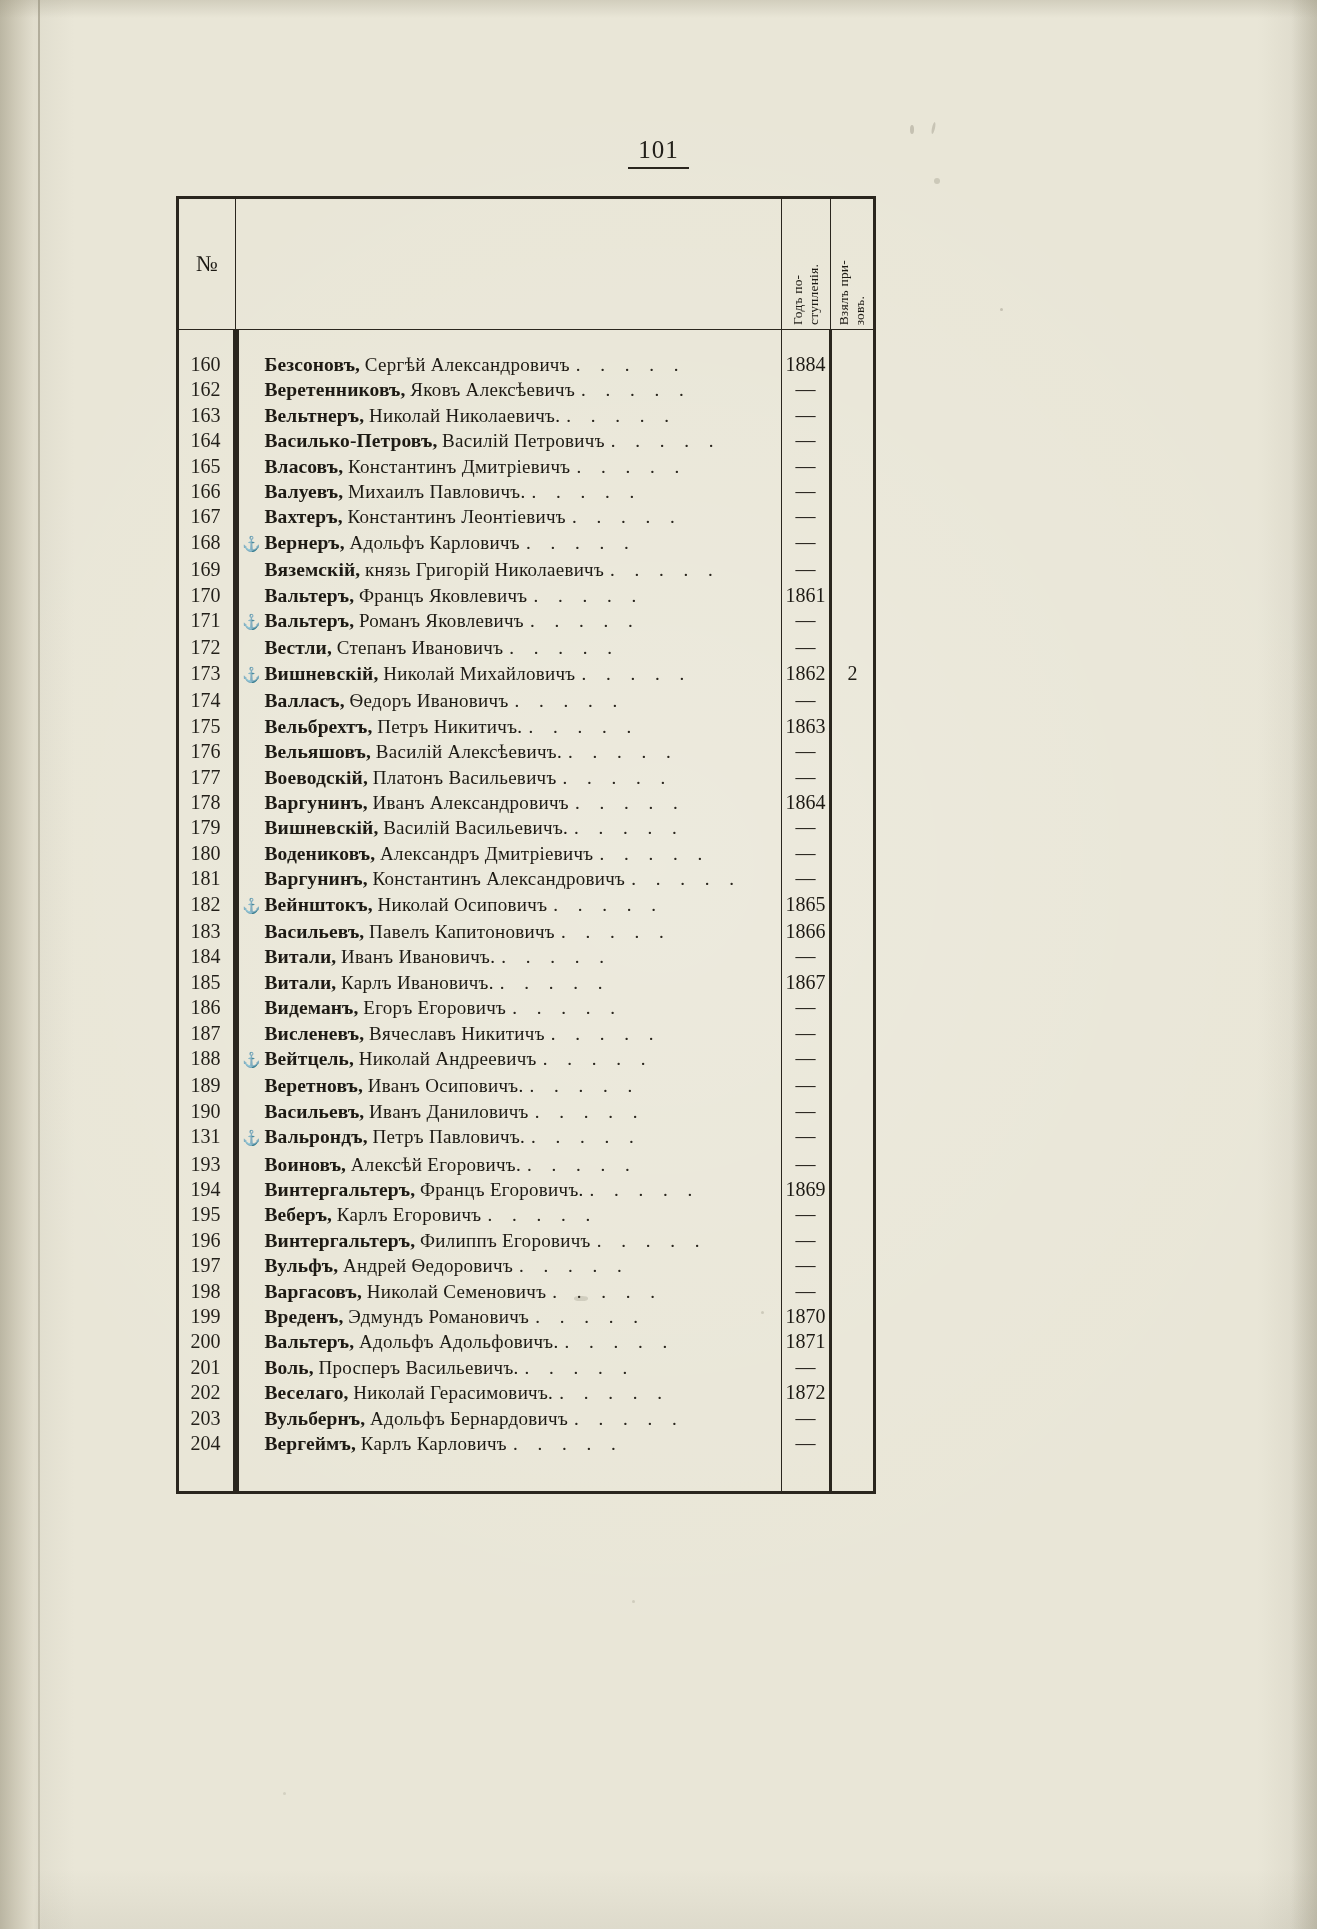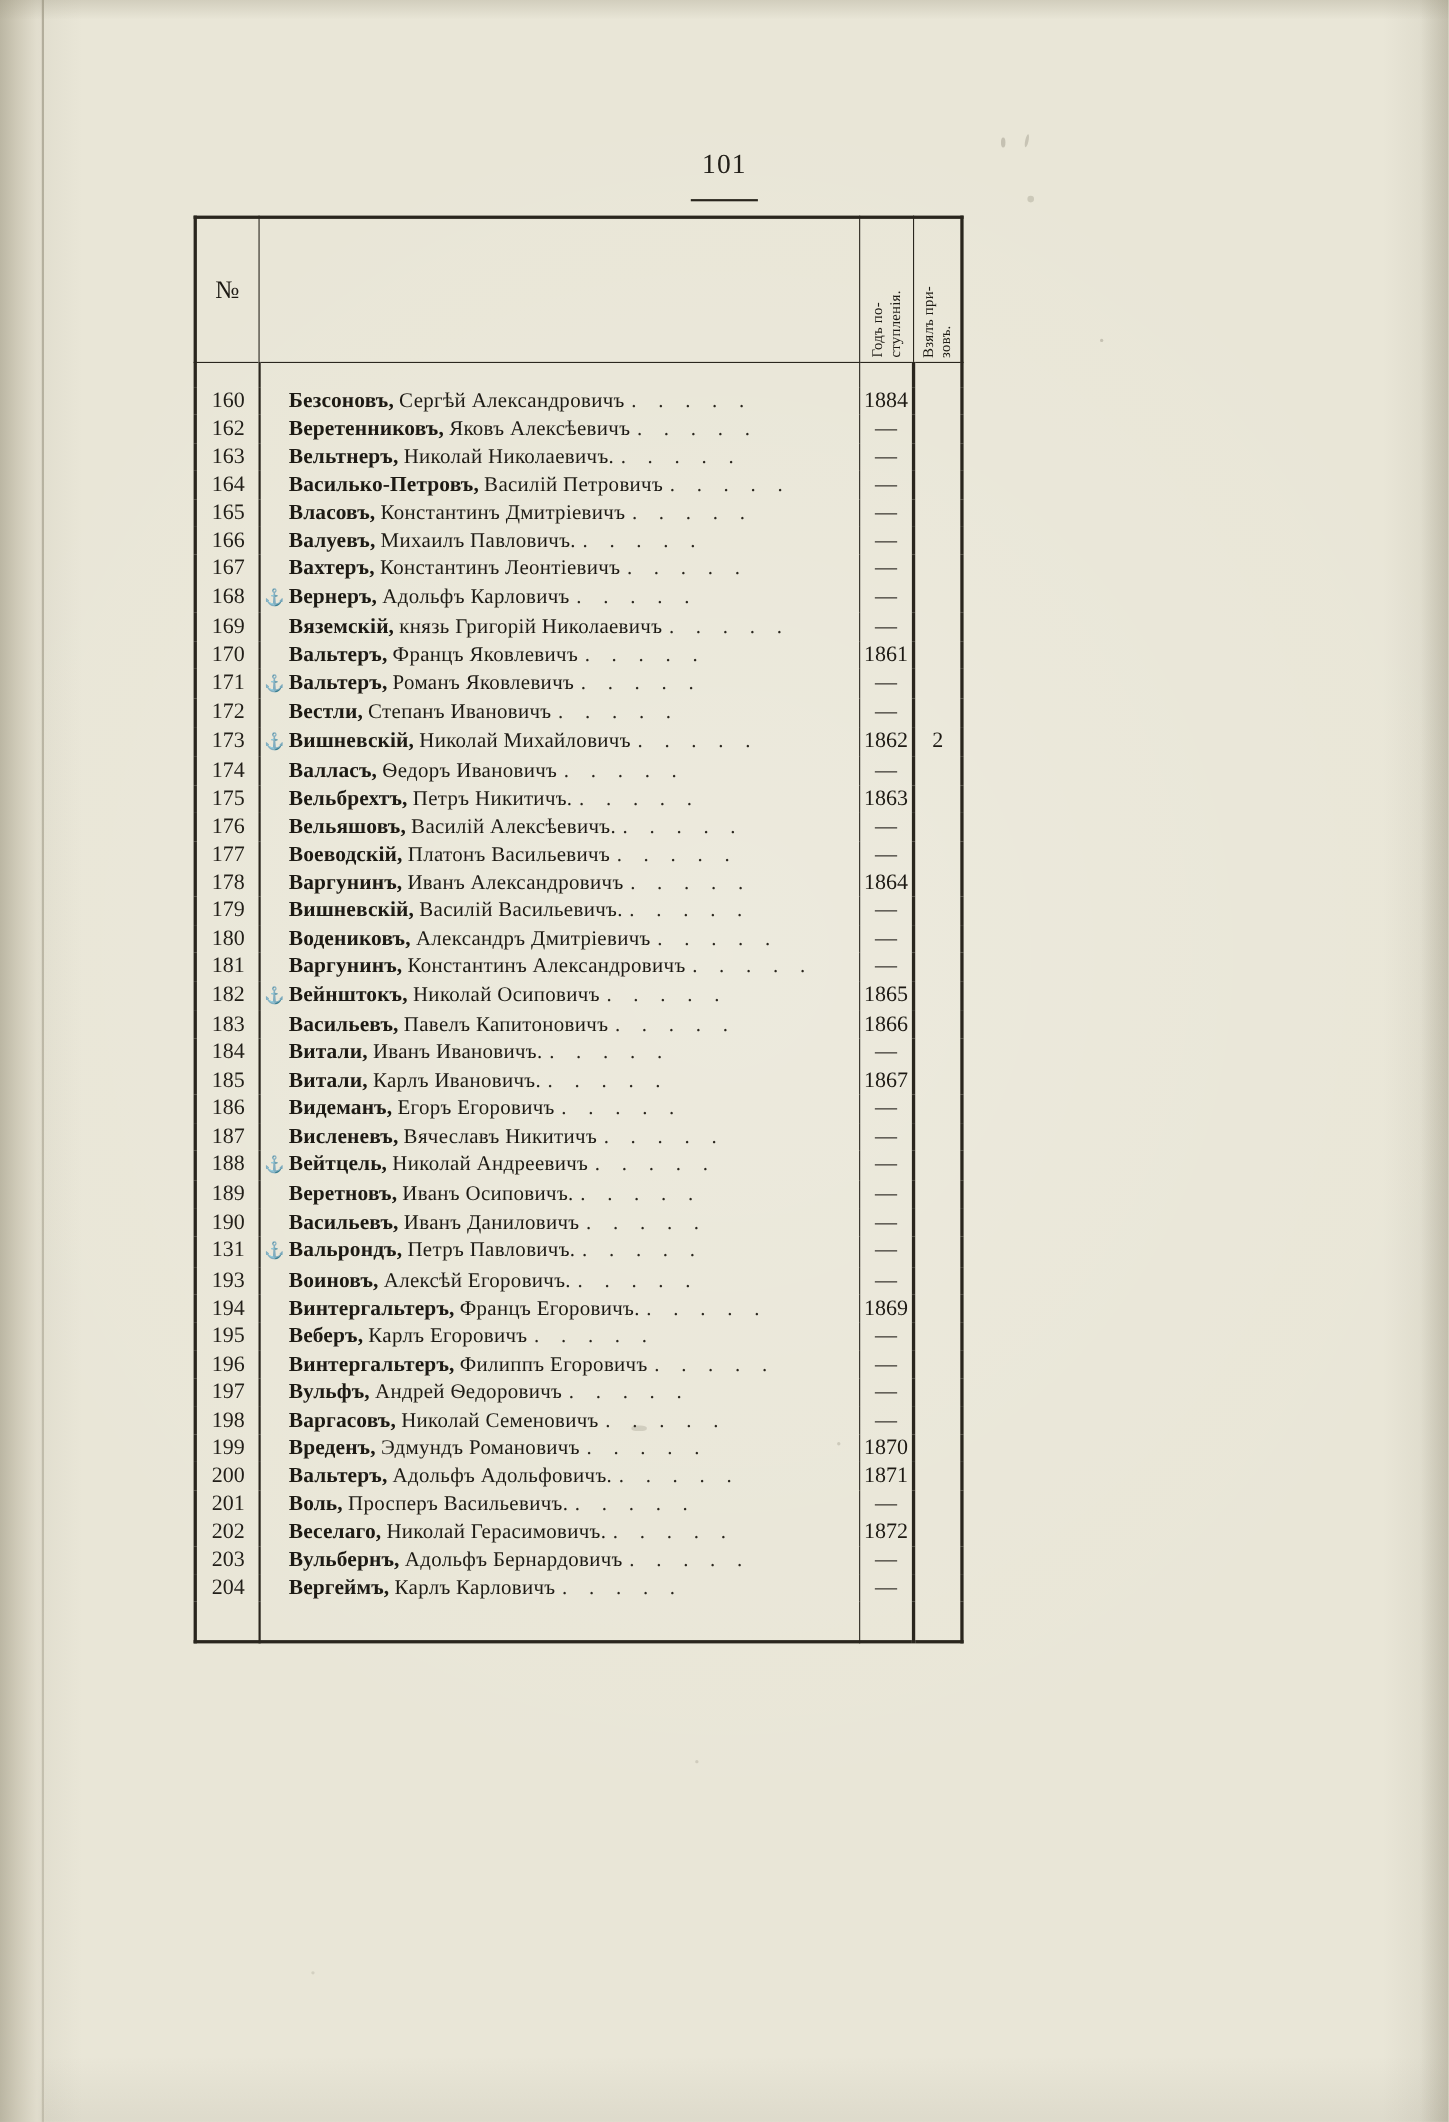--- a/index.html
+++ b/index.html
@@ -63,21 +63,21 @@
     position: absolute;
     top: 136px;
     left: 0; right: 0;
     text-align: center;
     font-size: 25px;
     letter-spacing: 1px;
     color: #23201a;
   }
   .folio-num {
     display: inline-block;
-    padding: 0 10px 19px 10px;
+    padding: 0 10px 5px 10px;
     border-bottom: 2px solid #2a261e;
     line-height: 1.0;
   }
 
   
   .table-wrap {
     position: absolute;
     left: 176px;
     top: 196px;
     width: 700px;
@@ -148,21 +148,21 @@
 
   
   tbody td {
     padding: 0;
     height: 25.4px;
     line-height: 25.4px;
     font-size: 19px;
     vertical-align: baseline;
   }
   td.num {
-    border-right: 2px solid #15803d;
+    border-right: 6px solid #15803d;
     text-align: right;
     padding-right: 12px;
     font-size: 20px;
     color: #221f19;
     font-family: "Liberation Serif", serif;
   }
   td.name {
     border-right: 1px solid #6d28d9;
     padding-left: 0;
     white-space: nowrap;

